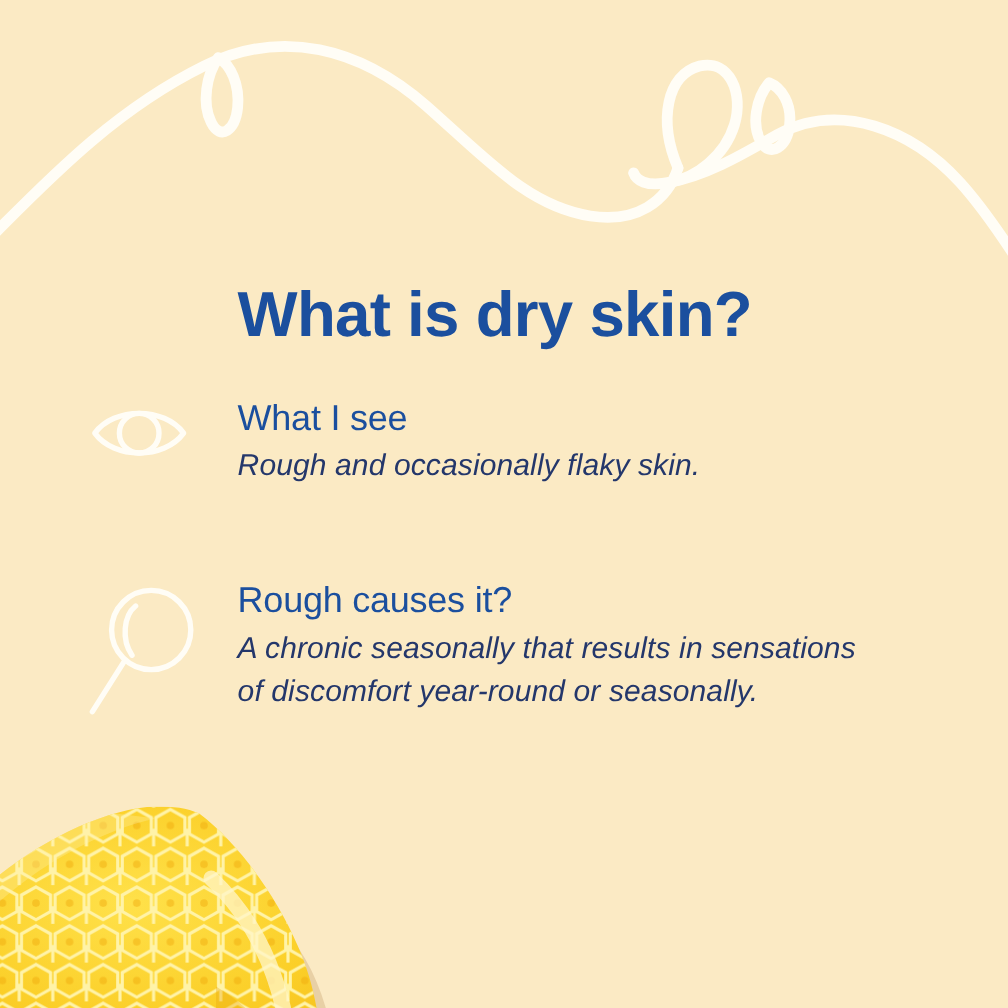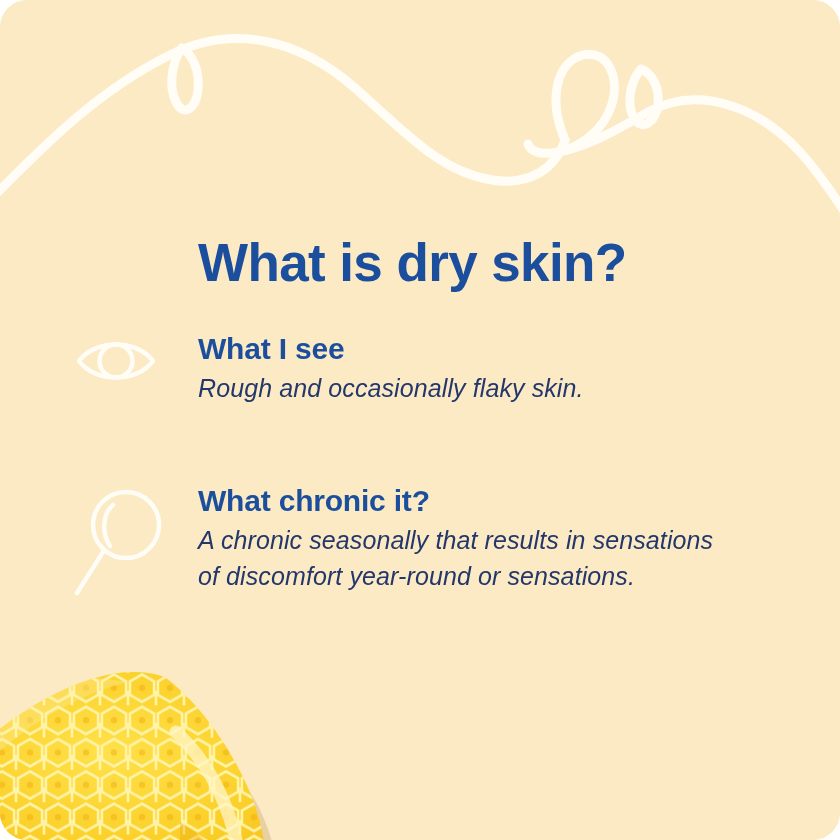--- a/index.html
+++ b/index.html
@@ -8,21 +8,20 @@
     padding: 0;
     background: #ffffff;
   }
   #infographic {
     position: relative;
     width: 840px;
     height: 840px;
     overflow: hidden;
     background: #fbeac4;
     font-family: "Liberation Sans", "DejaVu Sans", sans-serif;
-    border-radius: 27px;
     -webkit-font-smoothing: antialiased;
   }
 
   
   .vine-layer {
     position: absolute;
     left: 0; top: 0;
     width: 840px;
     height: 230px;
     pointer-events: none;
@@ -56,21 +55,21 @@
     top: 0;
   }
   .section-body {
     position: absolute;
     left: 198px;
     top: 0;
     width: 600px;
   }
   .section-heading {
     font-size: 30px;
-    font-weight: bold;
+    font-weight: normal;
     color: #1b4f9e;
     letter-spacing: -0.2px;
     line-height: 1.18;
     margin: 0;
   }
   .section-text {
     font-size: 25px;
     font-weight: normal;
     color: #24376b;
     line-height: 1.42;
@@ -148,24 +147,24 @@
 
   <div class="section section-causes">
     <svg class="section-icon" viewBox="0 0 100 115" width="100" height="115" aria-hidden="true">
       <g fill="none" stroke="#fffdf6" stroke-width="4.5" stroke-linecap="round" stroke-linejoin="round">
         <circle cx="56" cy="42" r="33"></circle>
         <path d="M 43 22 C 33 30, 31 50, 40 63"></path>
         <path d="M 33 69 L 7 110"></path>
       </g>
     </svg>
     <div class="section-body">
-      <div class="section-heading">What chronic it?</div>
+      <div class="section-heading">Rough causes it?</div>
       <div class="section-text">
         <span class="line">A chronic seasonally that results in sensations</span>
-        <span class="line">of discomfort year-round or sensations.</span>
+        <span class="line">of discomfort year-round or seasonally.</span>
       </div>
     </div>
   </div>
 
   <div class="honeycomb-wrap">
     <svg viewBox="0 0 430 230" width="430" height="230" aria-hidden="true">
       <defs>
         <clipPath id="combClip">
           <path d="M 236 6
                    C 268 30, 300 74, 318 116

